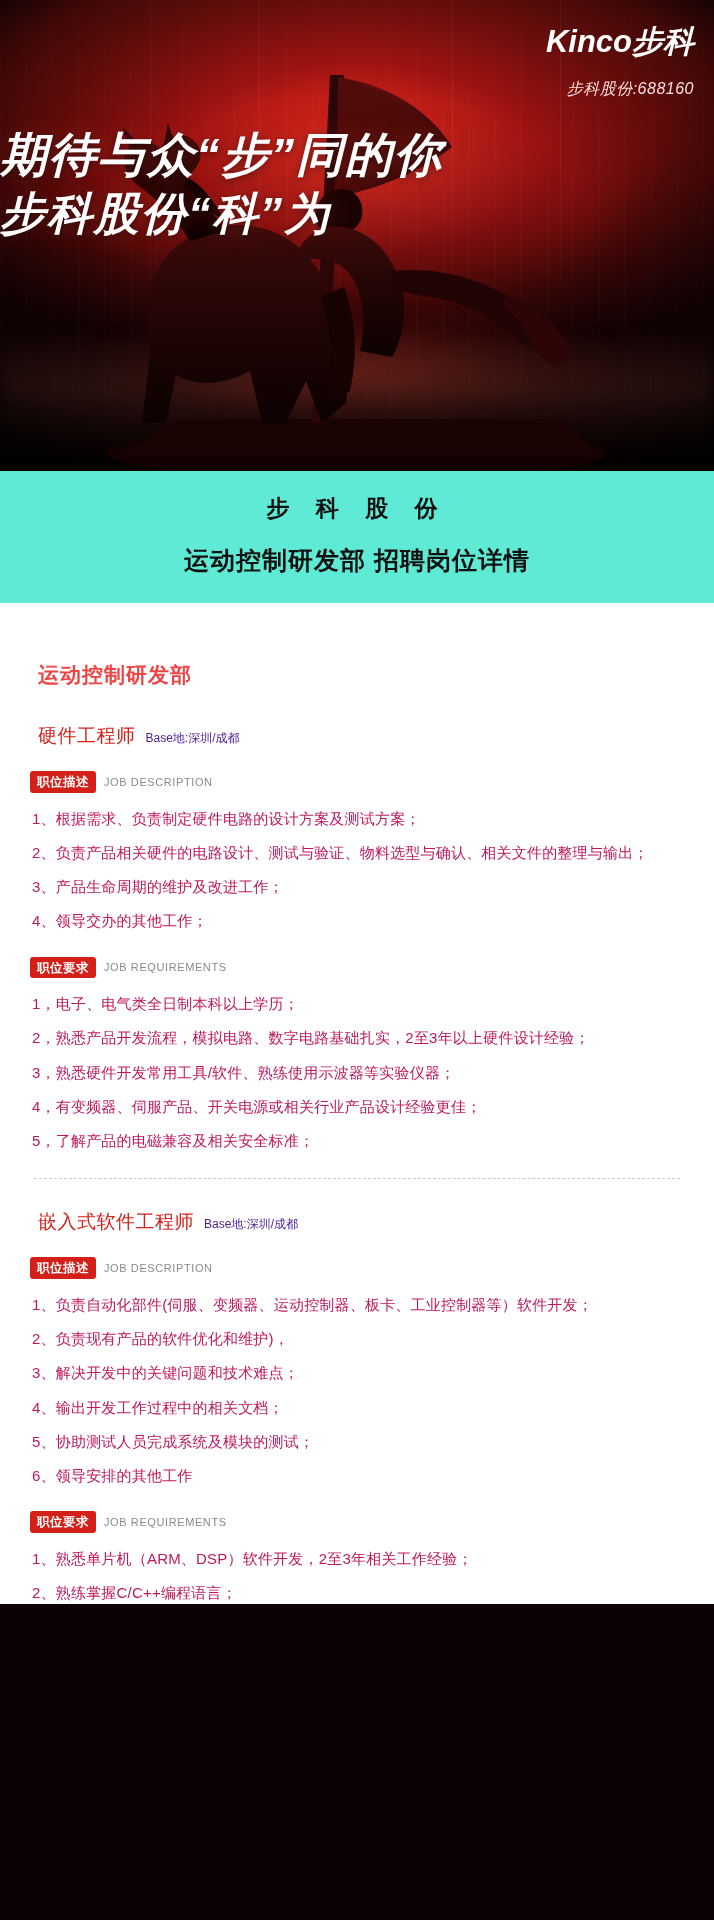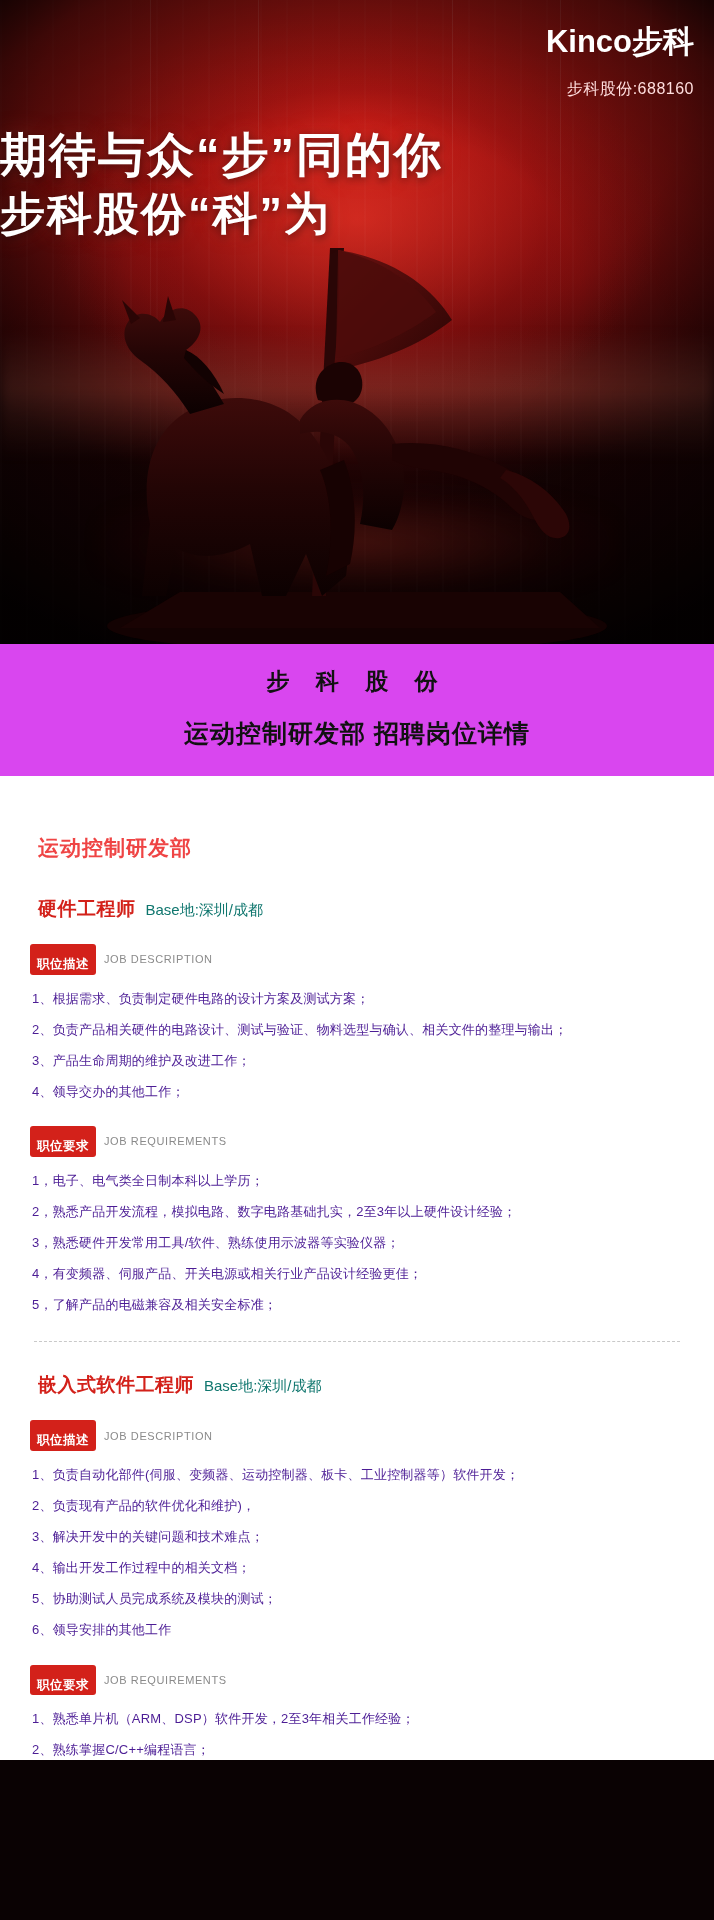--- a/index.html
+++ b/index.html
@@ -13,26 +13,27 @@
     overflow: hidden;
     font-family: "Liberation Sans", sans-serif;
     color: #1a1a1a;
     position: relative;
   }
 
   
   .hero {
     position: relative;
     width: 714px;
-    height: 644px;
+    height: 471px;
     overflow: hidden;
     background:
       radial-gradient(ellipse 60% 45% at 50% 34%, rgba(255,60,45,0.55) 0%, rgba(180,20,20,0.25) 45%, rgba(0,0,0,0) 72%),
       radial-gradient(ellipse 90% 70% at 50% 18%, rgba(200,25,20,0.75) 0%, rgba(110,12,12,0.55) 50%, rgba(20,2,3,0.9) 85%),
       linear-gradient(180deg, #b71c16 0%, #9c1511 18%, #6d0d0c 42%, #3a0706 66%, #170303 86%, #0b0202 100%);
+    font-style: italic;
   }
   .hero .streaks {
     position: absolute; inset: 0;
     background: repeating-linear-gradient(90deg,
       rgba(255,255,255,0.035) 0px,
       rgba(255,255,255,0.035) 2px,
       rgba(0,0,0,0) 2px,
       rgba(0,0,0,0) 26px);
     opacity: .5;
   }
@@ -105,21 +106,21 @@
     text-shadow: 0 2px 10px rgba(0,0,0,0.55), 0 0 22px rgba(255,80,60,0.35);
     font-family: "Liberation Sans", sans-serif;
   }
   .headline .ln.l2 { font-size: 45px; }
 
   
   .statue { position: absolute; left: 0; right: 0; bottom: 0; height: 420px; z-index: 4; }
 
   
   .titleblock {
-    background: #d946ef;
+    background: #5eead4;
     padding: 22px 0 10px;
     text-align: center;
   }
   .t-company {
     font-size: 23px;
     font-weight: bold;
     letter-spacing: 10px;
     color: #111;
     margin: 0 0 20px;
   }
@@ -146,58 +147,58 @@
   .job { margin-bottom: 6px; }
   .job-head {
     display: flex;
     align-items: flex-end;
     gap: 10px;
     margin: 0 0 22px 10px;
   }
   .job-title {
     color: #d3211a;
     font-size: 19px;
-    font-weight: bold;
+    font-weight: normal;
     letter-spacing: .5px;
   }
   .job-base {
-    font-size: 15px;
-    color: #0f766e;
+    font-size: 12px;
+    color: #4c1d95;
     padding-bottom: 2px;
   }
 
   .sec-head {
     display: flex;
     align-items: center;
     gap: 8px;
     margin: 0 0 14px 2px;
   }
   .tag {
     background: #d3211a;
     color: #fff;
     font-size: 12.5px;
     font-weight: bold;
-    padding: 14px 7px 4px;
+    padding: 5px 7px 4px;
     border-radius: 3px;
     letter-spacing: .5px;
     line-height: 1;
   }
   .tag-en {
     font-size: 11px;
     color: #8a8a8a;
     letter-spacing: .6px;
   }
   ul.items {
     list-style: none;
     margin: 0 0 24px 4px;
     padding: 0;
   }
   ul.items li {
-    font-size: 13px;
-    color: #4c1d95;
+    font-size: 15px;
+    color: #be185d;
     line-height: 1.55;
     margin-bottom: 11px;
     letter-spacing: .2px;
   }
   .divider {
     border: 0;
     border-top: 1px dashed #c9c9c9;
     margin: 26px 6px 30px 6px;
   }
 </style>

